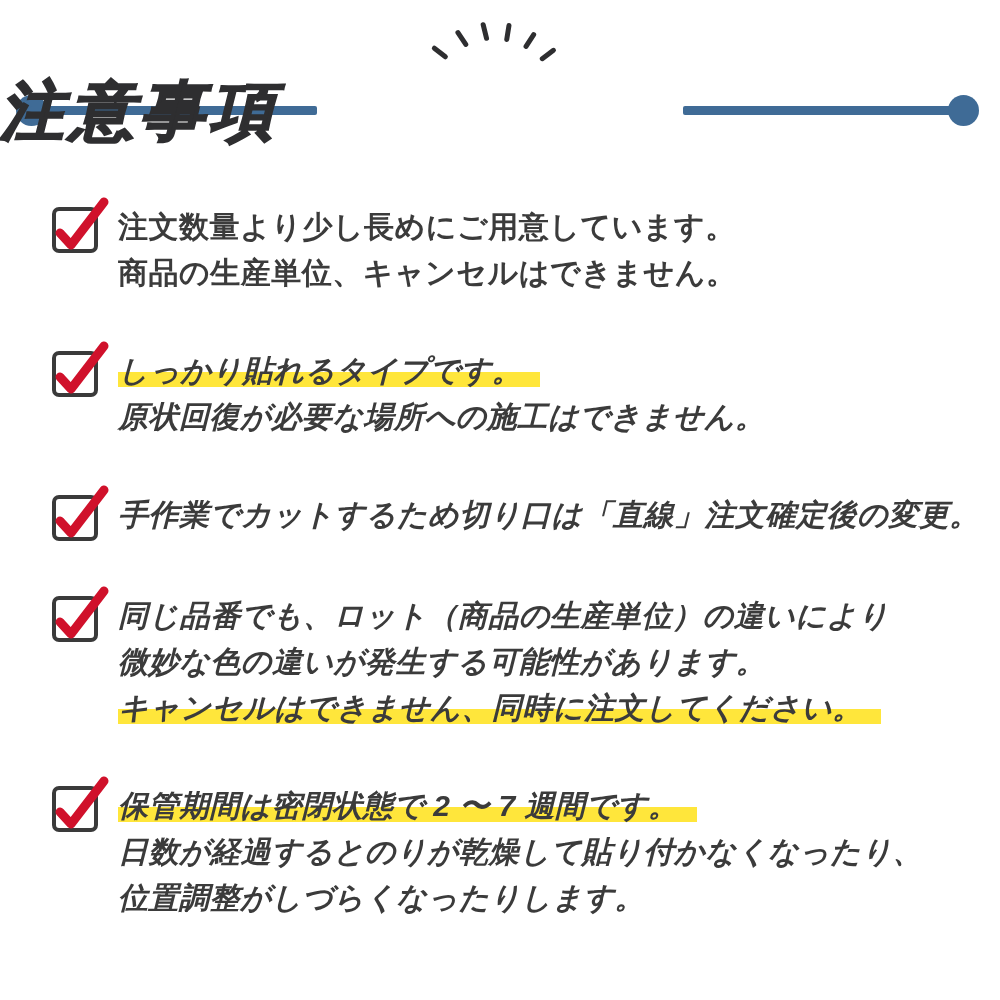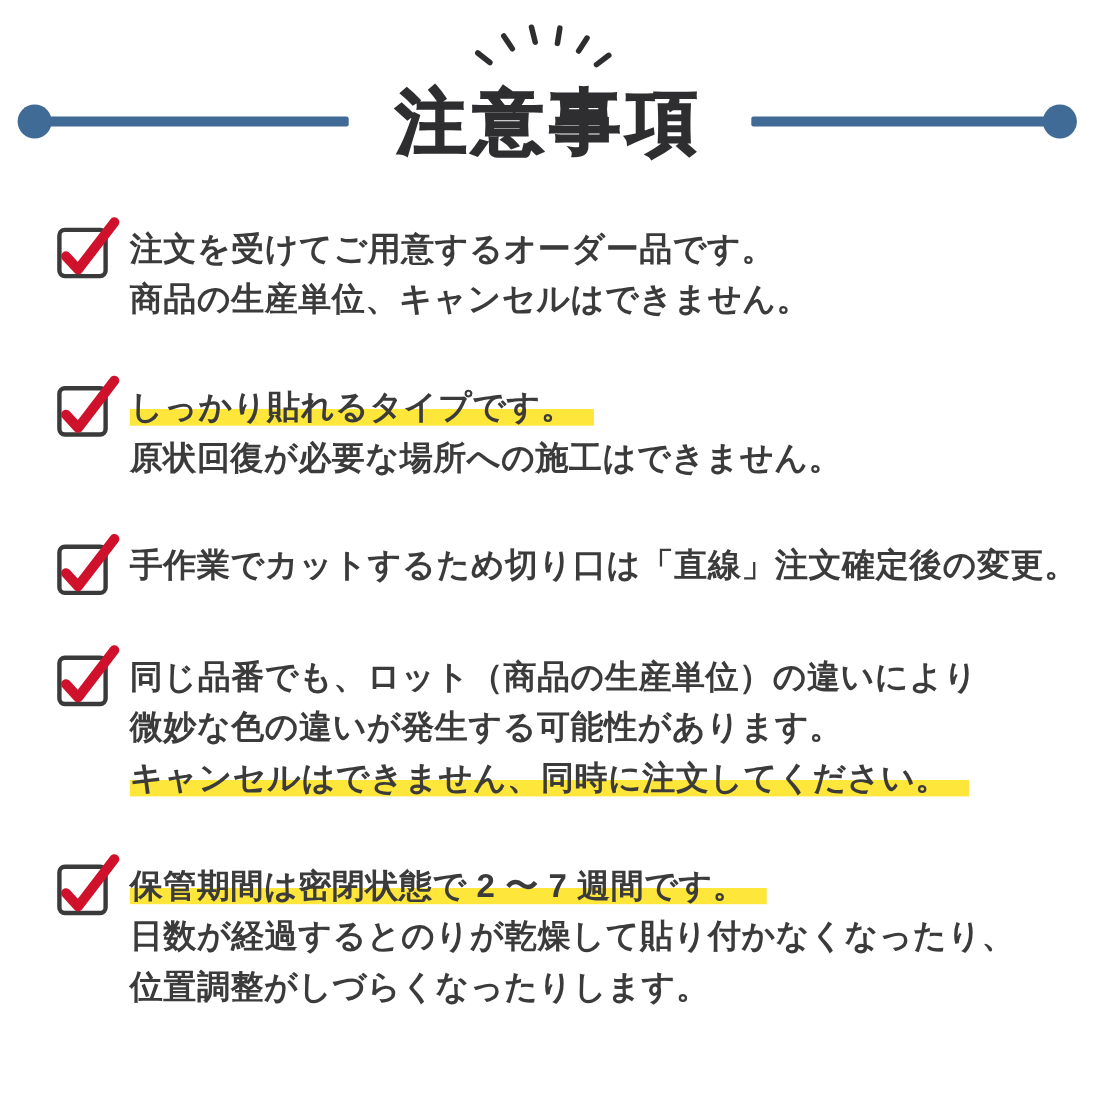--- a/index.html
+++ b/index.html
@@ -29,41 +29,42 @@
     background: var(--title); border-radius: 3px;
   }
   .burst .r1 { left: 6px;   top: 27px; transform: rotate(-52deg); }
   .burst .r2 { left: 28px;  top: 13px; transform: rotate(-34deg); }
   .burst .r3 { left: 51px;  top: 6px;  transform: rotate(-14deg); }
   .burst .r4 { left: 74px;  top: 7px;  transform: rotate(9deg);  }
   .burst .r5 { left: 96px;  top: 15px; transform: rotate(33deg); }
   .burst .r6 { left: 114px; top: 29px; transform: rotate(53deg); }
   .page-title {
     position: absolute; left: 0; top: 68px; width: 100%;
-    text-align: center;
+    text-align: left;
     font-size: 64px; font-weight: 900; letter-spacing: 6px;
     color: var(--title);
+    font-style: italic;
     -webkit-text-stroke: 2px var(--title);
   }
   .rule {
     position: absolute; top: 106px; height: 9px;
     background: var(--accent); border-radius: 2px;
   }
   .rule-left  { left: 30px;  width: 287px; }
   .rule-right { right: 36px; width: 281px; }
   .dot {
     position: absolute; top: 95px; width: 31px; height: 31px;
     border-radius: 50%; background: var(--accent);
   }
   .dot-left  { left: 16px; }
   .dot-right { right: 21px; }
   
   .notice-list { margin: 32px 0 0 52px; }
   .item { display: flex; gap: 20px; }
-  .item + .item { margin-top: 52px; }
+  .item + .item { margin-top: 52px; font-style: italic; }
   .checkbox {
     position: relative; flex: none;
     width: 46px; height: 46px; margin-top: 3px;
   }
   .checkbox .box {
     position: absolute; inset: 0;
     border: 4px solid #3a3a3a; border-radius: 7px;
     background: #fff;
   }
   .checkbox svg.check {
@@ -106,21 +107,21 @@
 
 <main class="notice-list" id="notice-list">
   <div class="item">
     <span class="checkbox">
       <span class="box"></span>
       <svg class="check" viewBox="0 0 62 62" aria-hidden="true">
         <path d="M11 38 L22 50 L55 7"></path>
       </svg>
     </span>
     <div class="lines">
-        <div class="line">注文を受けてご用意するオーダー品です。</div>
+        <div class="line">注文数量より少し長めにご用意しています。</div>
         <div class="line">商品の生産単位、キャンセルはできません。</div>
       </div>
   </div>
 
   <div class="item">
     <span class="checkbox">
       <span class="box"></span>
       <svg class="check" viewBox="0 0 62 62" aria-hidden="true">
         <path d="M11 38 L22 50 L55 7"></path>
       </svg>

